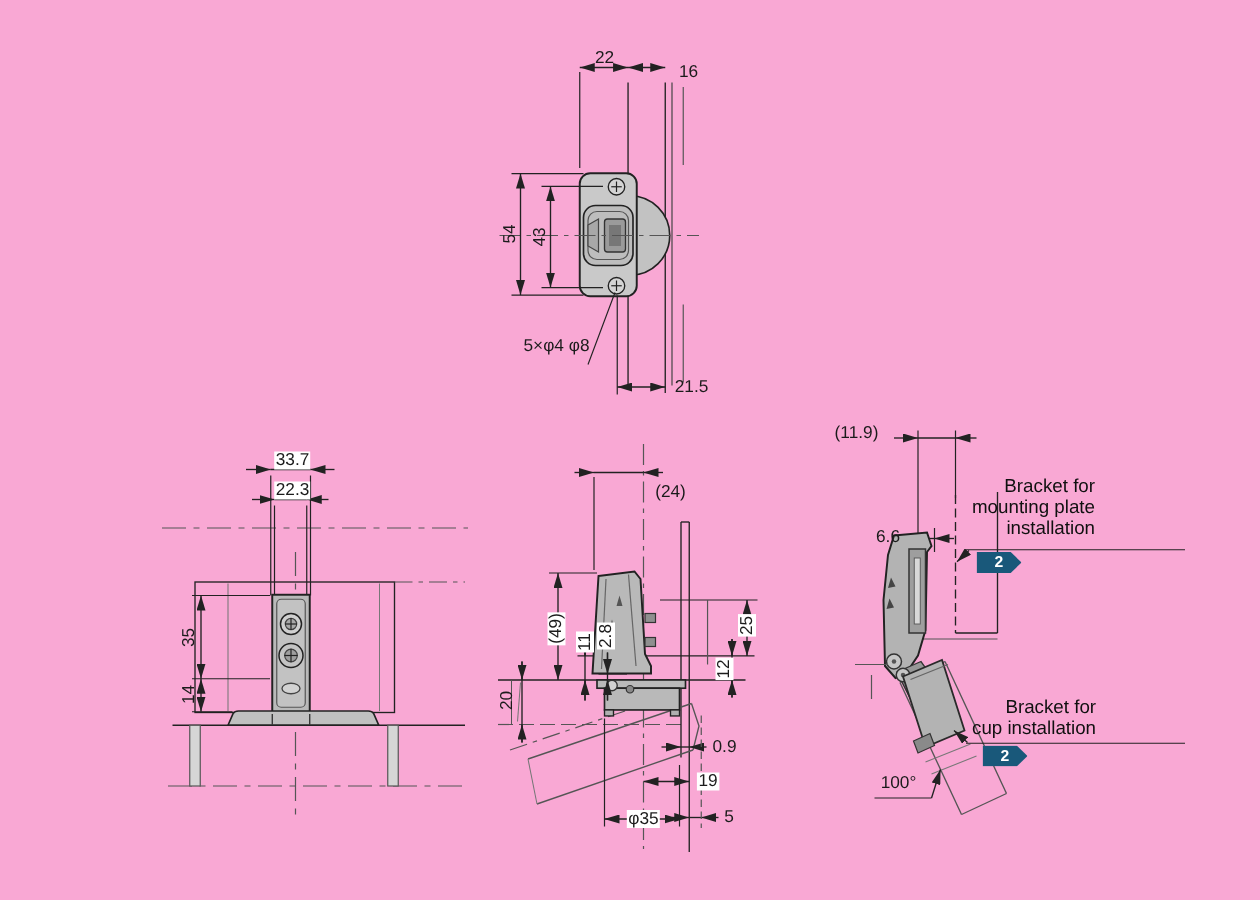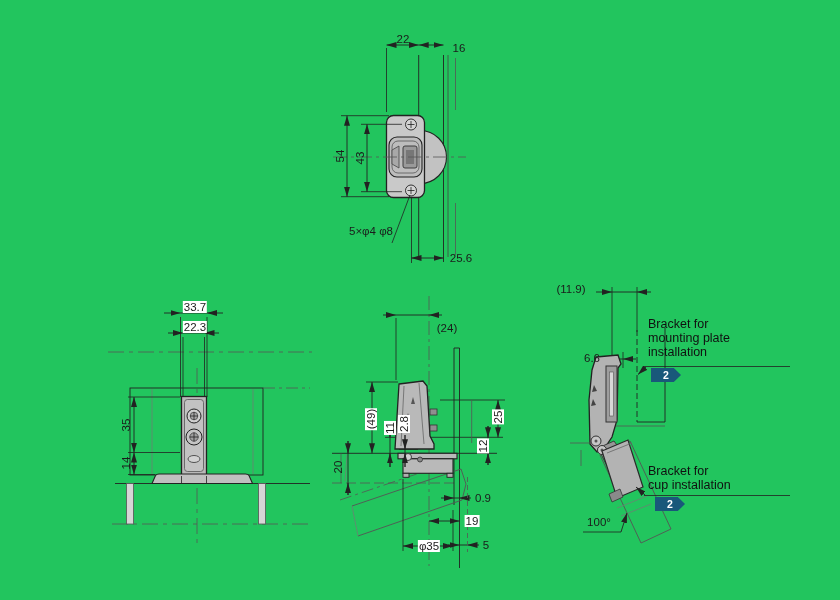--- a/index.html
+++ b/index.html
@@ -1,23 +1,23 @@
 <!DOCTYPE html>
 <html><head>
 <meta charset="utf-8">
 <style>
   html,body{margin:0;padding:0;background:#fff;}
-  #canvas{position:relative;width:840px;height:600px;background:#22c55e;overflow:hidden;
+  #canvas{position:relative;width:840px;height:600px;background:#f9a8d4;overflow:hidden;
           font-family:"Liberation Sans", sans-serif;}
   #art{position:absolute;left:0;top:0;}
   .dim{position:absolute;transform:translate(-50%,-50%);font-size:11.5px;color:#1b1b1b;
        white-space:nowrap;line-height:12px;}
   .dim.rot{transform:translate(-50%,-50%) rotate(-90deg);}
   .dim.bg{background:#fff;padding:0 1px;}
-  .note{position:absolute;font-size:12.5px;color:#101010;line-height:14px;white-space:nowrap;}
+  .note{position:absolute;font-size:12.5px;color:#101010;line-height:14px;white-space:nowrap;text-align:right;}
   .badge{position:absolute;width:30px;height:14px;background:#19587a;color:#fff;
          font-size:10.5px;font-weight:bold;text-align:center;line-height:14px;
          clip-path:polygon(0 0,76% 0,100% 50%,76% 100%,0 100%);}
 </style>
 </head>
 <body>
 
 <div id="canvas">
 
 <svg id="art" width="840" height="600" viewBox="0 0 840 600">
@@ -247,21 +247,21 @@
     <line x1="583" y1="532" x2="621" y2="532" stroke-width="0.8"></line>
     <line x1="621" y1="532" x2="627" y2="513" stroke-width="0.9" marker-end="url(#ah)"></line>
   </g>
 </svg>
 
   <div class="dim" style="left:403px;top:39px">22</div>
   <div class="dim" style="left:459px;top:48px">16</div>
   <div class="dim rot" style="left:340px;top:156px">54</div>
   <div class="dim rot" style="left:360px;top:158px">43</div>
   <div class="dim" style="left:371px;top:231px">5×φ4 φ8</div>
-  <div class="dim" style="left:461px;top:258px">25.6</div>
+  <div class="dim" style="left:461px;top:258px">21.5</div>
 
   <div class="dim bg" style="left:195px;top:307px">33.7</div>
   <div class="dim bg" style="left:195px;top:327px">22.3</div>
   <div class="dim rot" style="left:126px;top:425px">35</div>
   <div class="dim rot" style="left:126px;top:463px">14</div>
 
   <div class="dim" style="left:447px;top:328px">(24)</div>
   <div class="dim rot bg" style="left:371px;top:419px">(49)</div>
   <div class="dim rot bg" style="left:390px;top:428px">11</div>
   <div class="dim rot bg" style="left:404px;top:424px">2.8</div>

